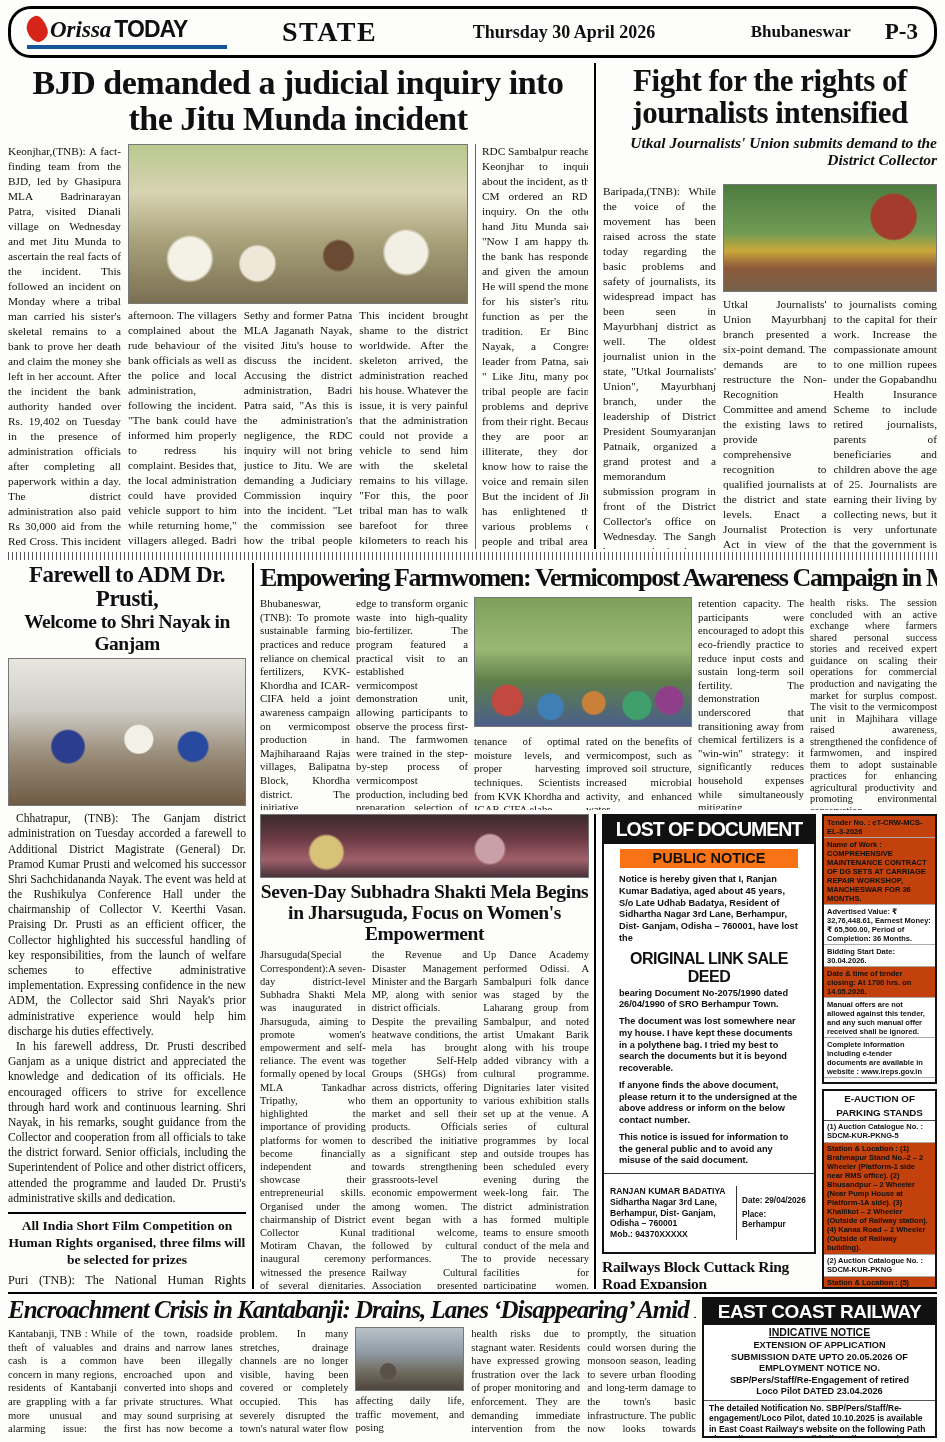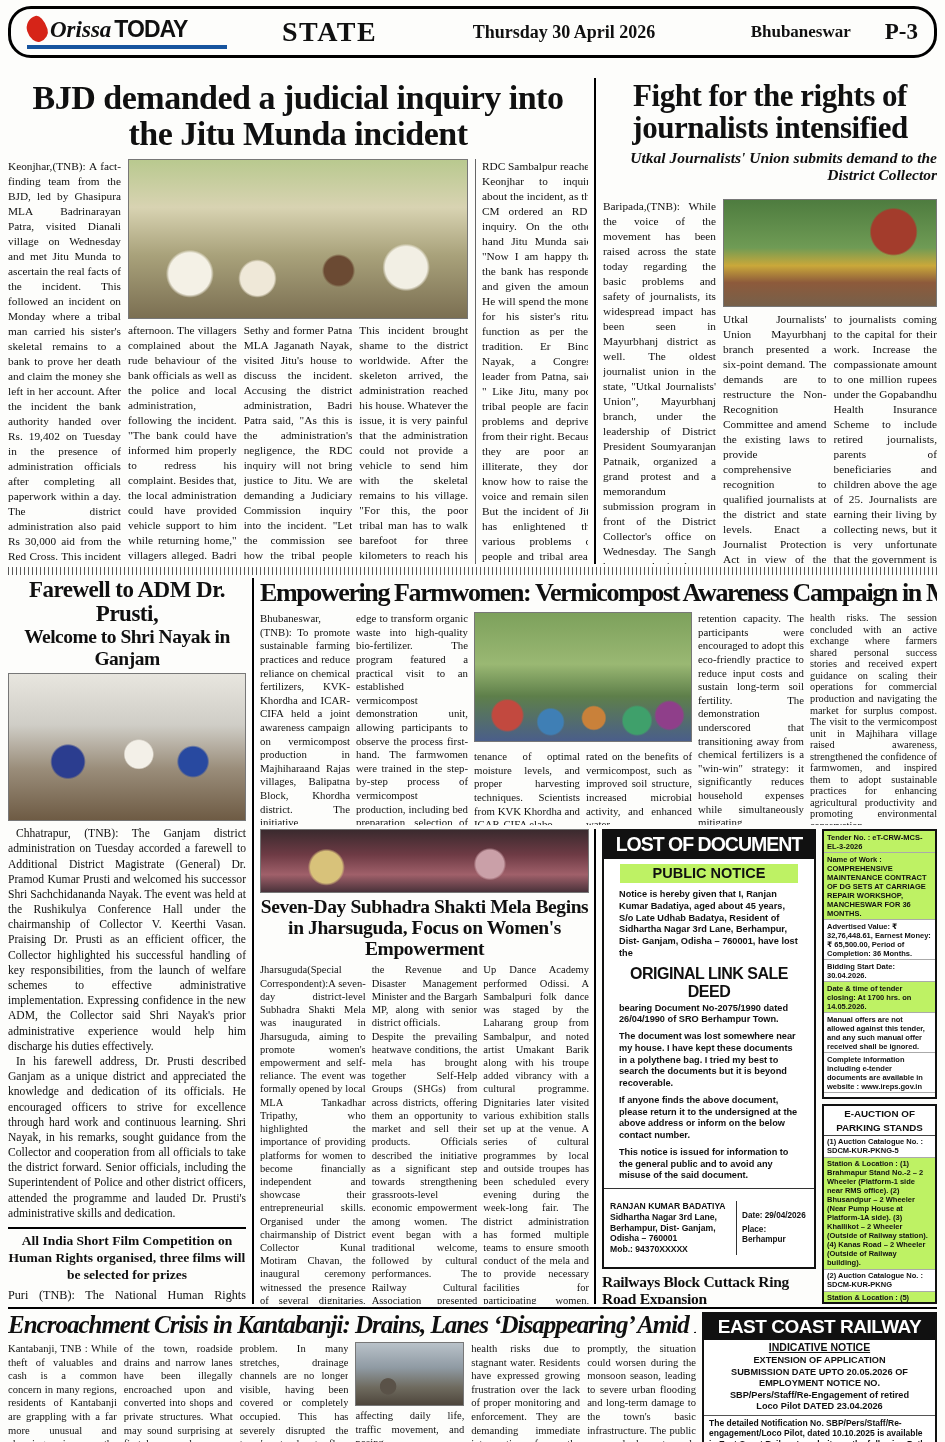--- a/index.html
+++ b/index.html
@@ -1,20 +1,20 @@
 <!DOCTYPE html>
 <html><head>
 <meta charset="utf-8">
 <style>
   html,body{margin:0;padding:0;background:#e8e8e8}
   .page{width:945px;height:1442px;background:#fdfdfb;box-sizing:border-box;padding:6px 8px;
         font-family:"Liberation Serif",serif;color:#101010;position:relative;overflow:hidden}
   
   .masthead{height:46px;border:3px solid #000;border-radius:23px;display:flex;align-items:center;
-            padding:0 16px;margin-bottom:20px}
+            padding:0 16px;margin-bottom:5px}
   .logo{display:flex;flex-direction:column;width:210px}
   .logo-line{display:flex;align-items:baseline;gap:3px}
   .splash{width:20px;height:26px;background:#d62418;border-radius:62% 38% 55% 45%/48% 62% 38% 52%;
           transform:rotate(-18deg);align-self:center}
   .logo-script{font:italic 700 23px "Liberation Serif",serif}
   .logo-bold{font:700 23px "Liberation Sans",sans-serif;letter-spacing:-1px}
   .logo-bar{height:4px;background:#17549e;margin-top:2px;width:200px}
   .mh-section{font:700 28px "Liberation Serif",serif;letter-spacing:1.5px;margin-left:45px}
   .mh-date{font:700 18px "Liberation Serif",serif;flex:1;text-align:center}
   .mh-city{font:700 17px "Liberation Serif",serif;margin-right:34px}
@@ -92,21 +92,21 @@
       radial-gradient(circle at 20% 60%, #d8c27a 0 6%, transparent 7%),
       radial-gradient(circle at 70% 55%, #caa0a8 0 6%, transparent 7%),
       linear-gradient(180deg,#3a2a2e 0%,#6e3b45 40%,#a0606a 72%,#49323a 100%)}
   .subh-h{font:700 19.5px/1.08 "Liberation Serif",serif;text-align:center;letter-spacing:-.4px;margin-bottom:4px}
   .subh-cols{flex:1;display:flex;gap:6px;overflow:hidden}
   .subh-cols .ncol{flex:1;font-size:10.5px;line-height:1.26}
   .notice-col{width:214px;flex:none;display:flex;flex-direction:column;overflow:hidden}
   .lost{border:2px solid #111;font-family:"Liberation Sans",sans-serif;background:#fff}
   .lost-title{background:#111;color:#fff;font:800 19.5px/1.4 "Liberation Sans",sans-serif;
               text-align:center;letter-spacing:-1px;white-space:nowrap;overflow:hidden}
-  .lost-sub{background:#bef264;font:700 14.5px/1.35 "Liberation Sans",sans-serif;text-align:center;margin:5px 16px}
+  .lost-sub{background:#f97316;font:700 14.5px/1.35 "Liberation Sans",sans-serif;text-align:center;margin:5px 16px}
   .lost-body{padding:1px 15px;font:400 9.2px/1.28 "Liberation Sans",sans-serif;font-weight:600}
   .lost-body p{margin:0 0 5px}
   .deed-t{font:800 16px/1.15 "Liberation Sans",sans-serif;text-align:center;margin:3px 0 1px;letter-spacing:-.5px}
   .lost-sign{border-top:1px solid #333;display:flex;padding:12px 6px}
   .sign-left{flex:1;border-right:1px solid #333;padding-right:4px;font:700 8.6px/1.25 "Liberation Sans",sans-serif}
   .sign-left .addr{font-weight:600}
   .sign-right{width:66px;padding-left:5px;display:flex;flex-direction:column;justify-content:center;gap:4px;
               font:600 8.2px/1.2 "Liberation Sans",sans-serif}
   .ring{margin-top:4px;overflow:hidden}
   .ring-h1{font:700 15.5px/1.12 "Liberation Serif",serif;letter-spacing:-.3px}
@@ -117,21 +117,21 @@
   .ring-right{flex:1}
   .ads-col{flex:1;display:flex;flex-direction:column;gap:5px;overflow:hidden;
            font-family:"Liberation Sans","DejaVu Sans",sans-serif}
   .ad{border:2px solid #111;display:flex;flex-direction:column;overflow:hidden;background:#fff}
   .ad1{height:266px;flex:none}
   .ad2{flex:1}
   .ad-title{background:#111;color:#fff;font:800 13.5px/1.5 "Liberation Sans",sans-serif;text-align:center;
             letter-spacing:-.8px;white-space:nowrap;overflow:hidden}
   .ad-sub{font:700 9.8px/1.35 "Liberation Sans",sans-serif;text-align:center;border-bottom:1px solid #444;padding:1px 0}
   .ad-row{font:600 7.5px/1.2 "Liberation Sans","DejaVu Sans",sans-serif;padding:1.5px 3px;border-bottom:1px solid #aaa;text-align:left}
-  .ad-row.hl{font-weight:800;background:#bef264}
+  .ad-row.hl{font-weight:800;background:#c2410c}
   .ad-sign{font:700 8px/1.2 "Liberation Sans",sans-serif;text-align:right;padding:2px 4px;white-space:pre-line}
   
   .bottom-band{height:141px;display:flex;gap:6px;border-top:2px solid #000;margin-top:3px;padding-top:3px;overflow:hidden}
   .encr{width:688px;flex:none;display:flex;flex-direction:column;overflow:hidden}
   .encr-h{font:italic 800 25px/1.05 "Liberation Serif",serif;text-align:center;letter-spacing:-1px;
           white-space:nowrap;overflow:hidden;margin-bottom:4px}
   .encr-cols{flex:1;display:flex;gap:7px;overflow:hidden}
   .encr-cols .ncol{flex:1;font-size:10.6px;line-height:1.28}
   .encr-photo-col{flex:1;display:flex;flex-direction:column;gap:3px;overflow:hidden}
   .p-encr{height:62px;background:

